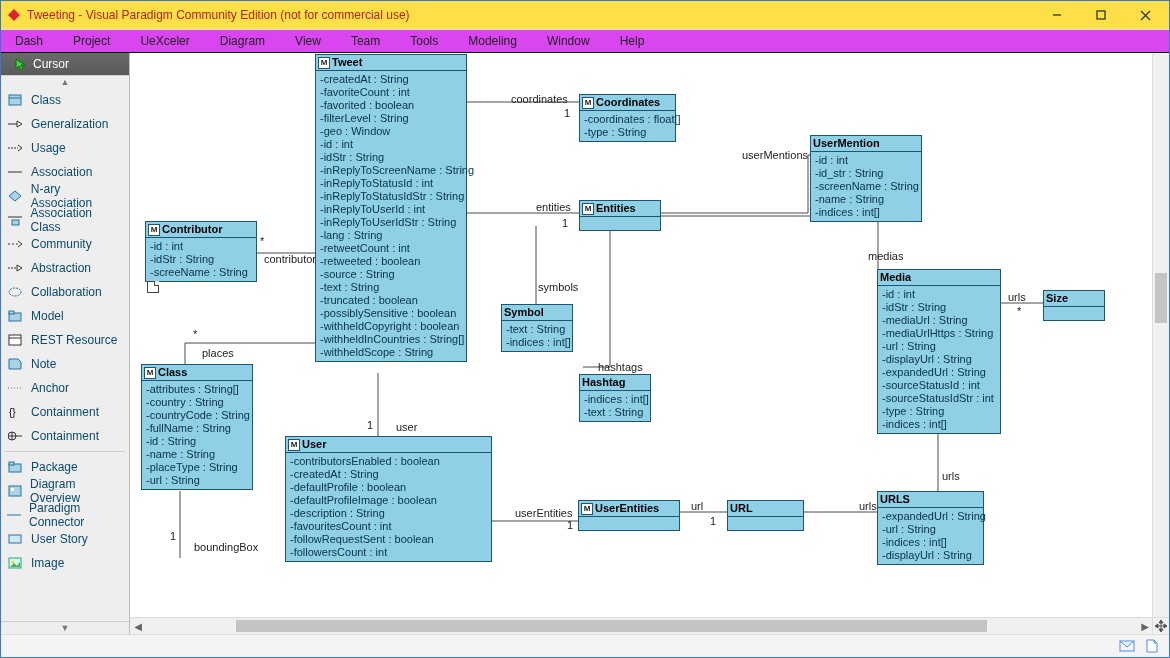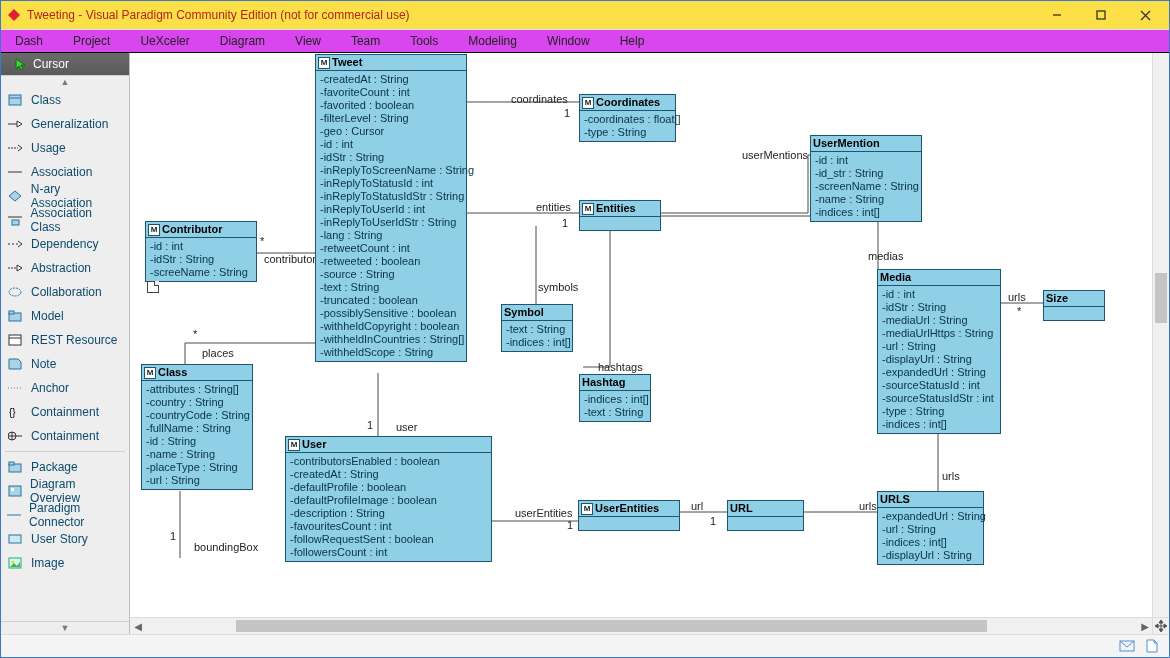--- a/index.html
+++ b/index.html
@@ -157,21 +157,21 @@
             </span>
             <span>Association Class</span>
           </div>
         <div class="pal-item">
             <span class="sym">
               <svg width="14" height="8">
                 <line x1="0" y1="4" x2="10" y2="4" stroke="#333" stroke-dasharray="2 2"></line>
                 <path d="M10 1 L14 4 L10 7" fill="none" stroke="#333"></path>
               </svg>
             </span>
-            <span>Dependency</span>
+            <span>Community</span>
           </div>
         <div class="pal-item">
             <span class="sym">
               <svg width="14" height="8">
                 <line x1="0" y1="4" x2="9" y2="4" stroke="#333" stroke-dasharray="2 1"></line>
                 <polygon points="9,1 14,4 9,7" fill="#fff" stroke="#333"></polygon>
               </svg>
             </span>
             <span>Abstraction</span>
           </div>
@@ -341,21 +341,21 @@
           <div class="cls" style="left:185px; top:1px; width:150px">
             <div class="hdr">
                 <span class="m">M</span>
                 <span class="t">Tweet</span>
               </div>
             <div class="body">
                 <div class="attr">-createdAt : String</div>
                 <div class="attr">-favoriteCount : int</div>
                 <div class="attr">-favorited : boolean</div>
                 <div class="attr">-filterLevel : String</div>
-                <div class="attr">-geo : Cursor</div>
+                <div class="attr">-geo : Window</div>
                 <div class="attr">-id : int</div>
                 <div class="attr">-idStr : String</div>
                 <div class="attr">-inReplyToScreenName : String</div>
                 <div class="attr">-inReplyToStatusId : int</div>
                 <div class="attr">-inReplyToStatusIdStr : String</div>
                 <div class="attr">-inReplyToUserId : int</div>
                 <div class="attr">-inReplyToUserIdStr : String</div>
                 <div class="attr">-lang : String</div>
                 <div class="attr">-retweetCount : int</div>
                 <div class="attr">-retweeted : boolean</div>

